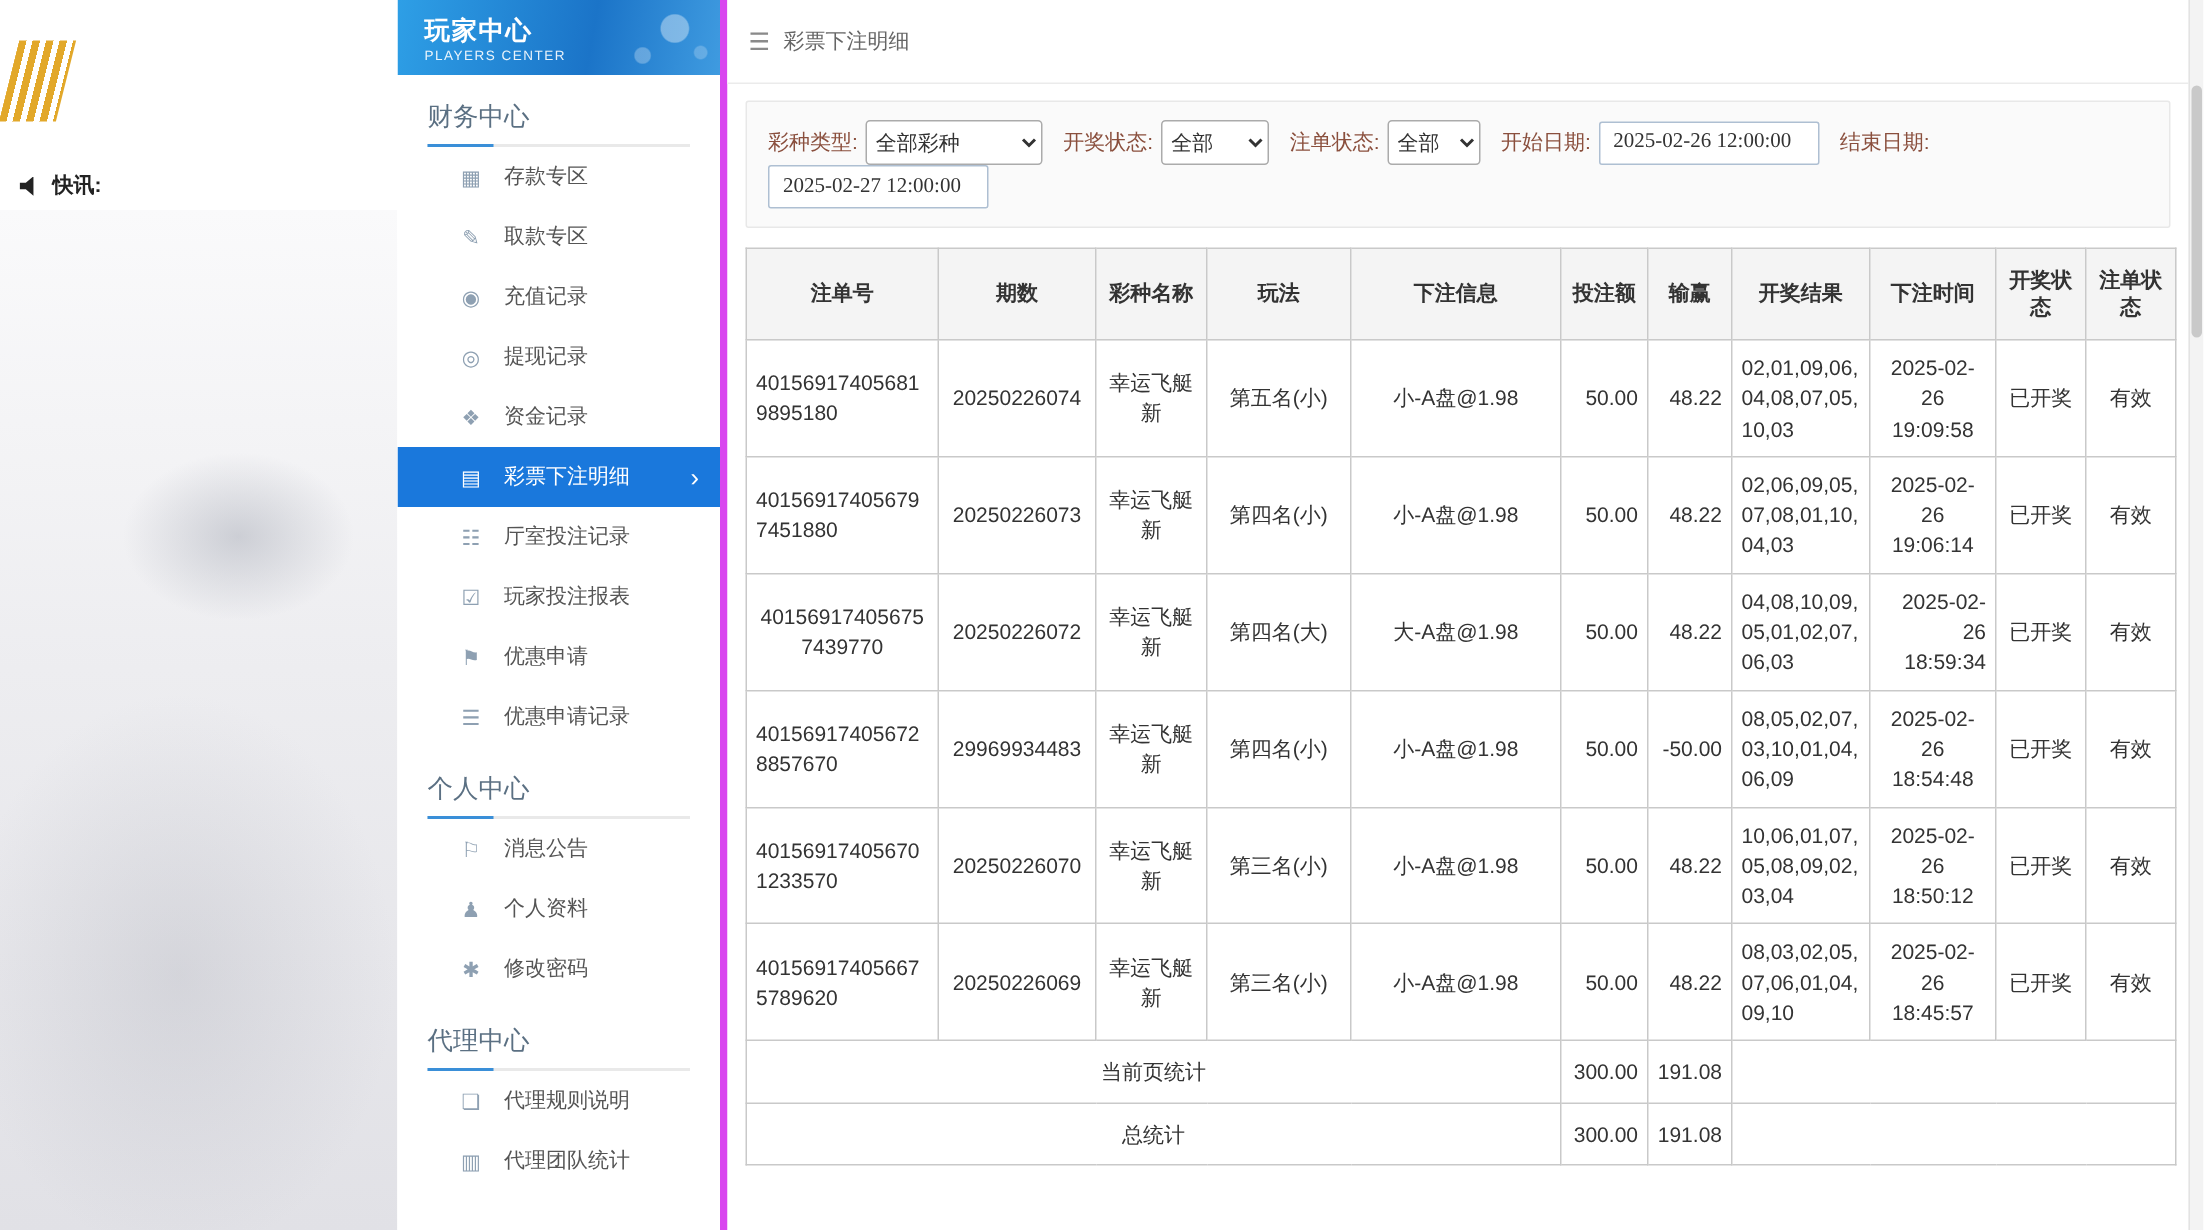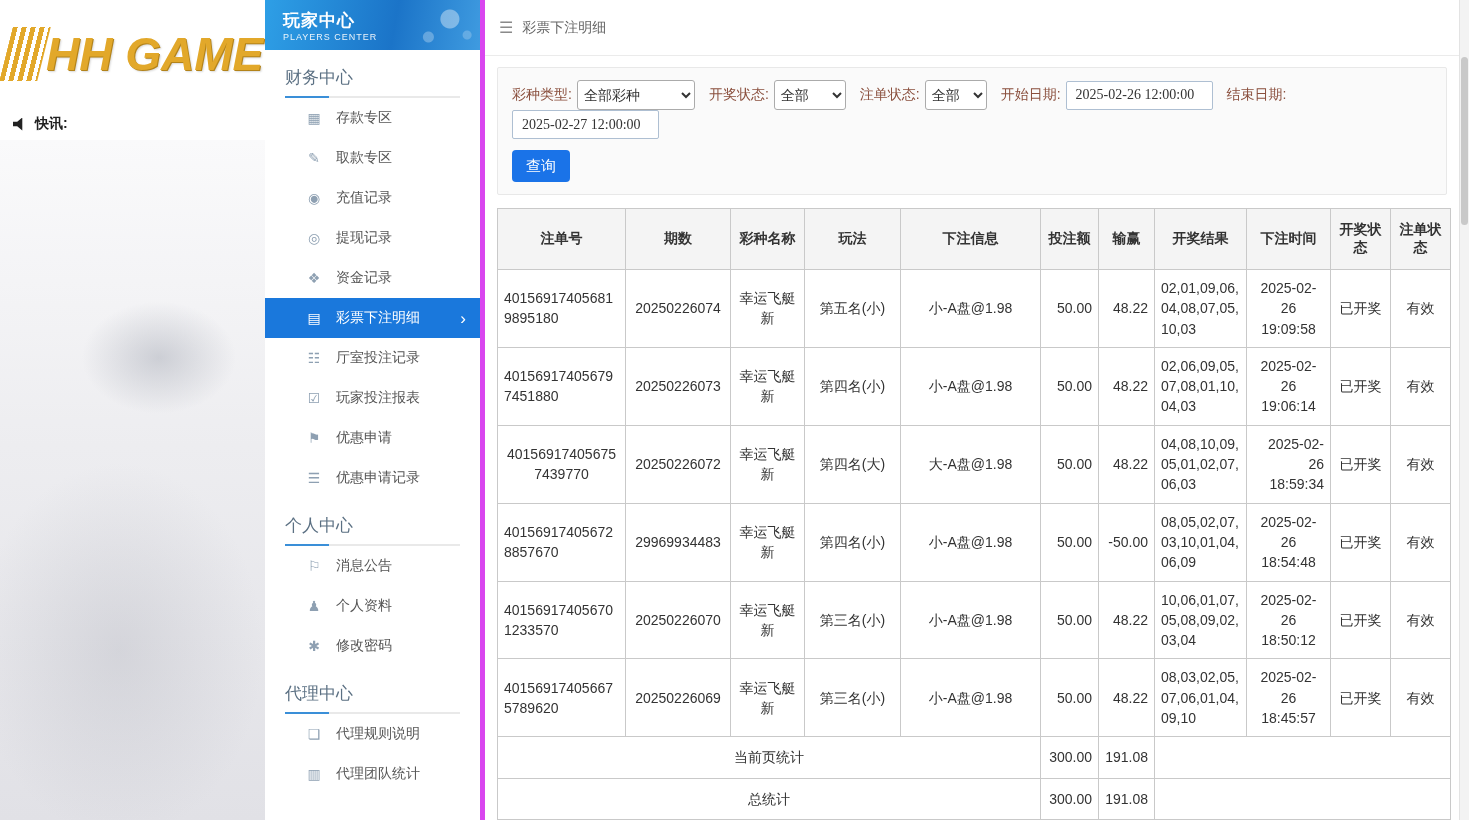--- a/index.html
+++ b/index.html
@@ -83,21 +83,20 @@
   .vthumb { position: absolute; top: 57px; left: 1px; width: 7px; height: 168px; background: #c9c9c9; border-radius: 4px; }
 </style>
 </head>
 <body>
 
 <div class="page">
 
   <div class="left-pane">
     <div class="logo-band">
       <span class="logo-bars"></span>
-      <span class="logo-text">HH GAME</span>
     </div>
     <div class="news-bar">
       <span class="speaker"></span>
       <span>快讯:</span>
     </div>
     <div class="left-art"></div>
   </div>
 
   <aside class="sidebar">
     <div class="side-header">
@@ -200,23 +199,20 @@
             <option>全部</option>
           </select>
           <label>注单状态:</label>
           <select class="sel small">
             <option>全部</option>
           </select>
           <label>开始日期:</label>
           <input class="date-input" type="text" value="2025-02-26 12:00:00" style="">
           <label>结束日期:</label>
           <input class="date-input" type="text" value="2025-02-27 12:00:00" style="">
-        </div>
-        <div class="filter-actions">
-          <button class="btn-primary">查询</button>
         </div>
       </div>
 
       <table class="grid">
         <colgroup>
           <col style="width:128px">
             <col style="width:105px">
             <col style="width:74px">
             <col style="width:96px">
           <col style="width:140px">

